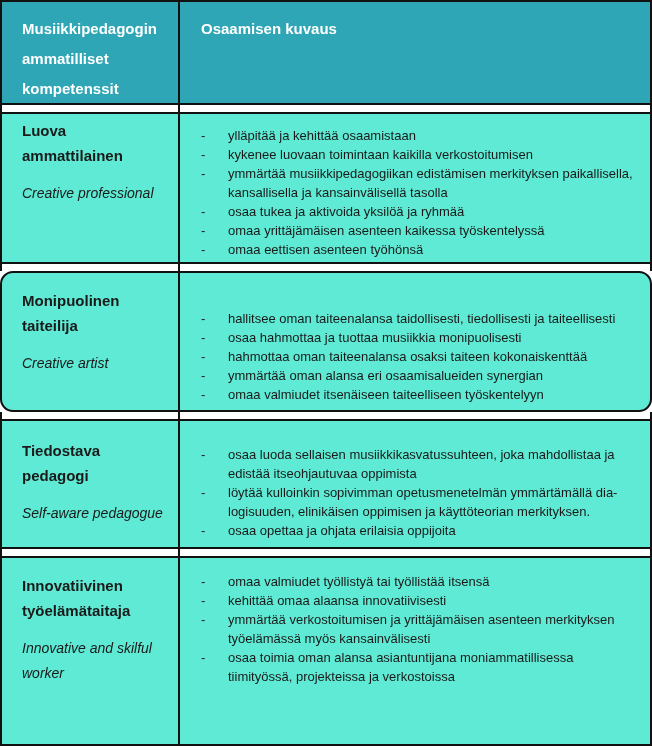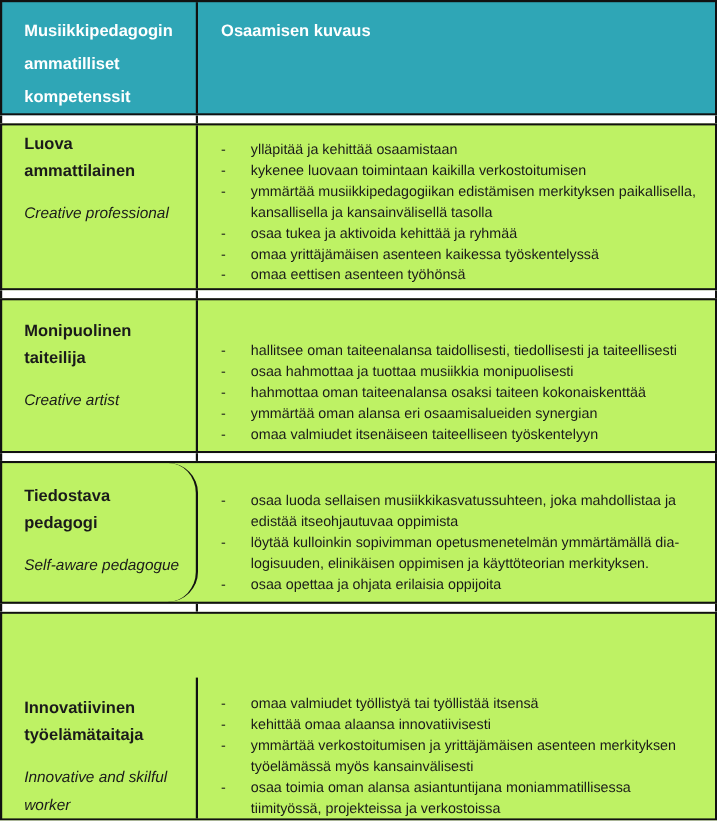--- a/index.html
+++ b/index.html
@@ -7,21 +7,21 @@
   body {
     width: 652px;
     font-family: "Liberation Sans", sans-serif;
     color: #1a1a1a;
   }
   .tbl { width: 652px; }
 
   .row {
     display: flex;
     border: 2px solid #111111;
-    background: #bef264;
+    background: #5eead4;
   }
   .cell-left {
     width: 178px;
     flex: 0 0 178px;
     border-right: 2px solid #111111;
     padding-left: 20px;
     padding-right: 8px;
   }
   .cell-right {
     flex: 1 1 auto;
@@ -54,32 +54,32 @@
     position: absolute;
     left: 176px;
     top: 0;
     bottom: 0;
     width: 2px;
     background: #111111;
   }
 
   
   .h-r1 { min-height: 152px; }
-  .h-r2 { min-height: 141px; }
+  .h-r2 { min-height: 141px; border-radius: 13px; }
   .h-r3 { min-height: 130px; }
-  .h-r4 { min-height: 190px; align-items: flex-end; }
+  .h-r4 { min-height: 190px; }
 
   .pt-r1 { padding-top: 12px; }
   .pt-r2 { padding-top: 36px; }
   .pt-r3 { padding-top: 24px; }
   .pt-r4 { padding-top: 14px; }
 
   .lt-r1 { padding-top: 4px; }
   .lt-r2 { padding-top: 15px; }
-  .lt-r3 { padding-top: 17px; border-radius: 27px; }
+  .lt-r3 { padding-top: 17px; }
   .lt-r4 { padding-top: 15px; }
 
   .title {
     font-weight: bold;
     font-size: 15px;
     line-height: 25px;
   }
   .subtitle {
     font-style: italic;
     font-size: 14px;
@@ -123,21 +123,21 @@
       <div class="bullet">
           <span class="dash">-</span>
           <span class="btext">kykenee luovaan toimintaan kaikilla verkostoitumisen</span>
         </div>
       <div class="bullet">
           <span class="dash">-</span>
           <span class="btext">ymmärtää musiikkipedagogiikan edistämisen merkityksen paikallisella, kansallisella ja kansainvälisellä tasolla</span>
         </div>
       <div class="bullet">
           <span class="dash">-</span>
-          <span class="btext">osaa tukea ja aktivoida kehittää ja ryhmää</span>
+          <span class="btext">osaa tukea ja aktivoida yksilöä ja ryhmää</span>
         </div>
       <div class="bullet">
           <span class="dash">-</span>
           <span class="btext">omaa yrittäjämäisen asenteen kaikessa työskentelyssä</span>
         </div>
       <div class="bullet">
           <span class="dash">-</span>
           <span class="btext">omaa eettisen asenteen työhönsä</span>
         </div>
     </div>

